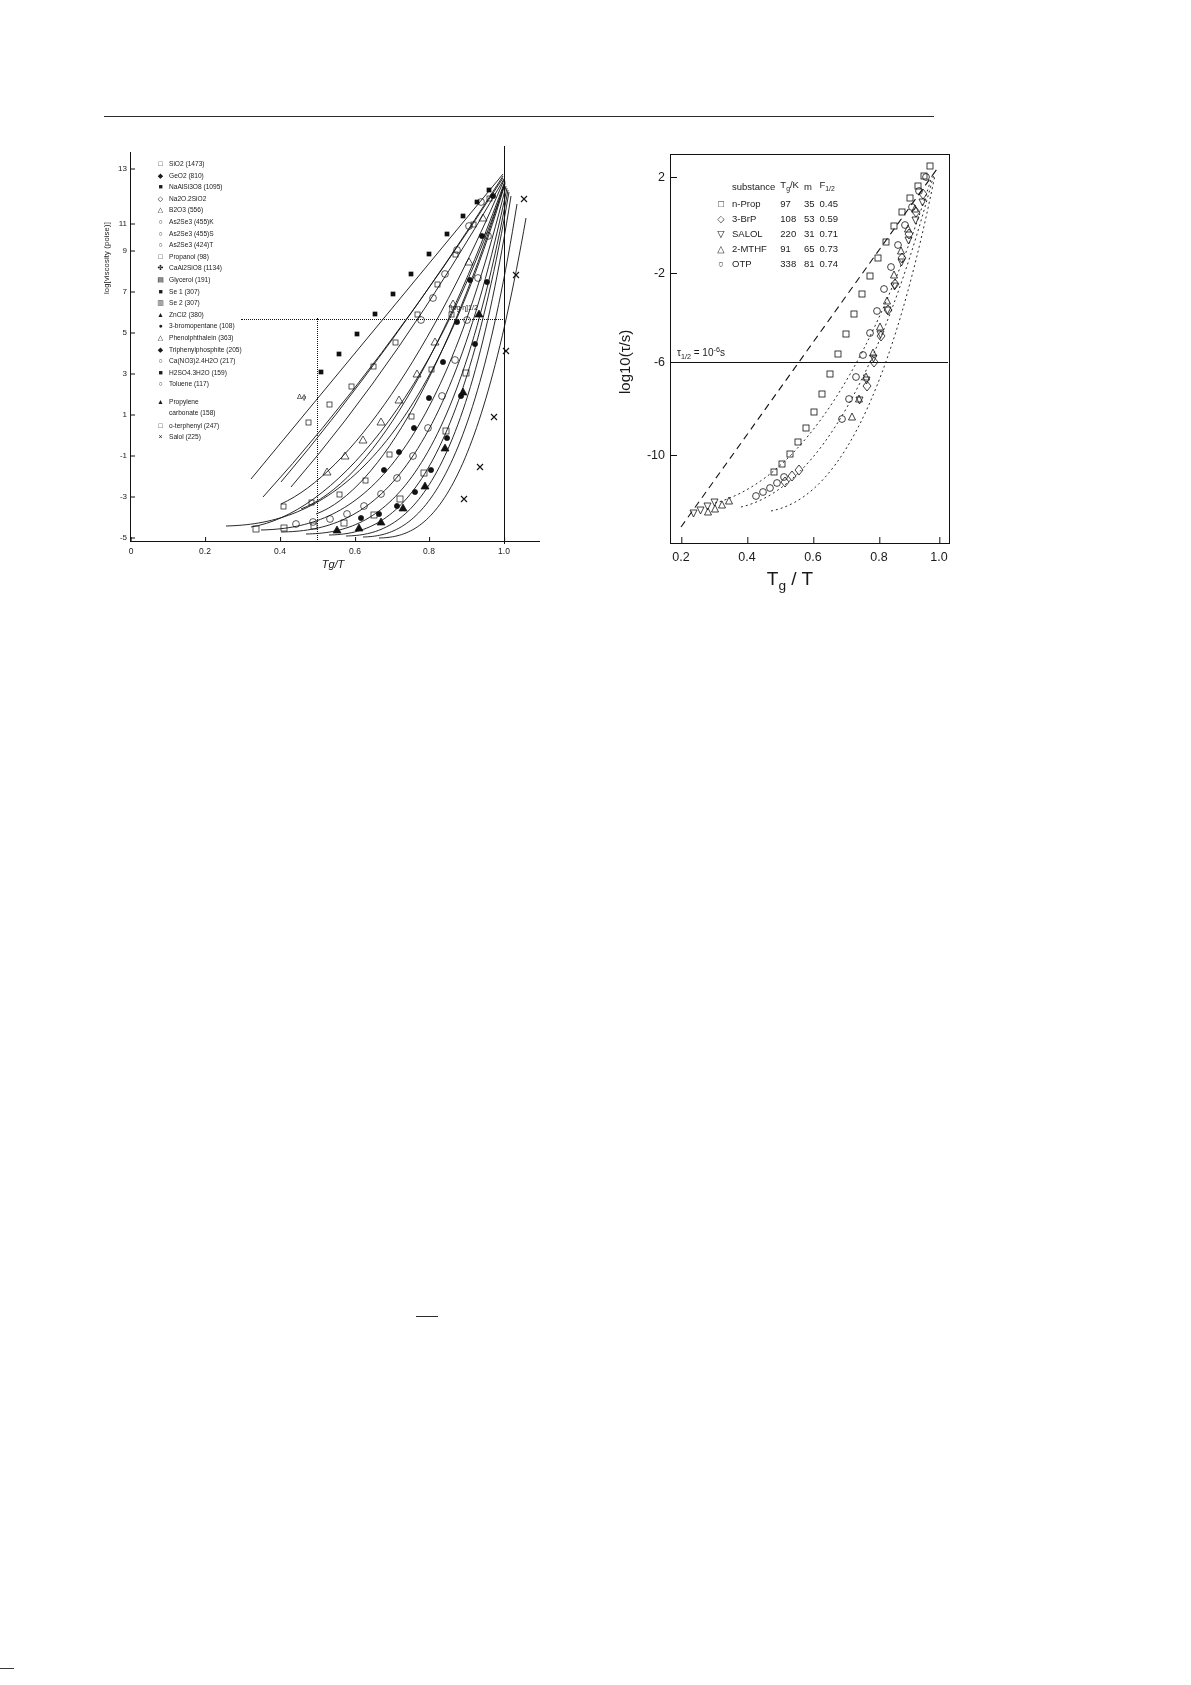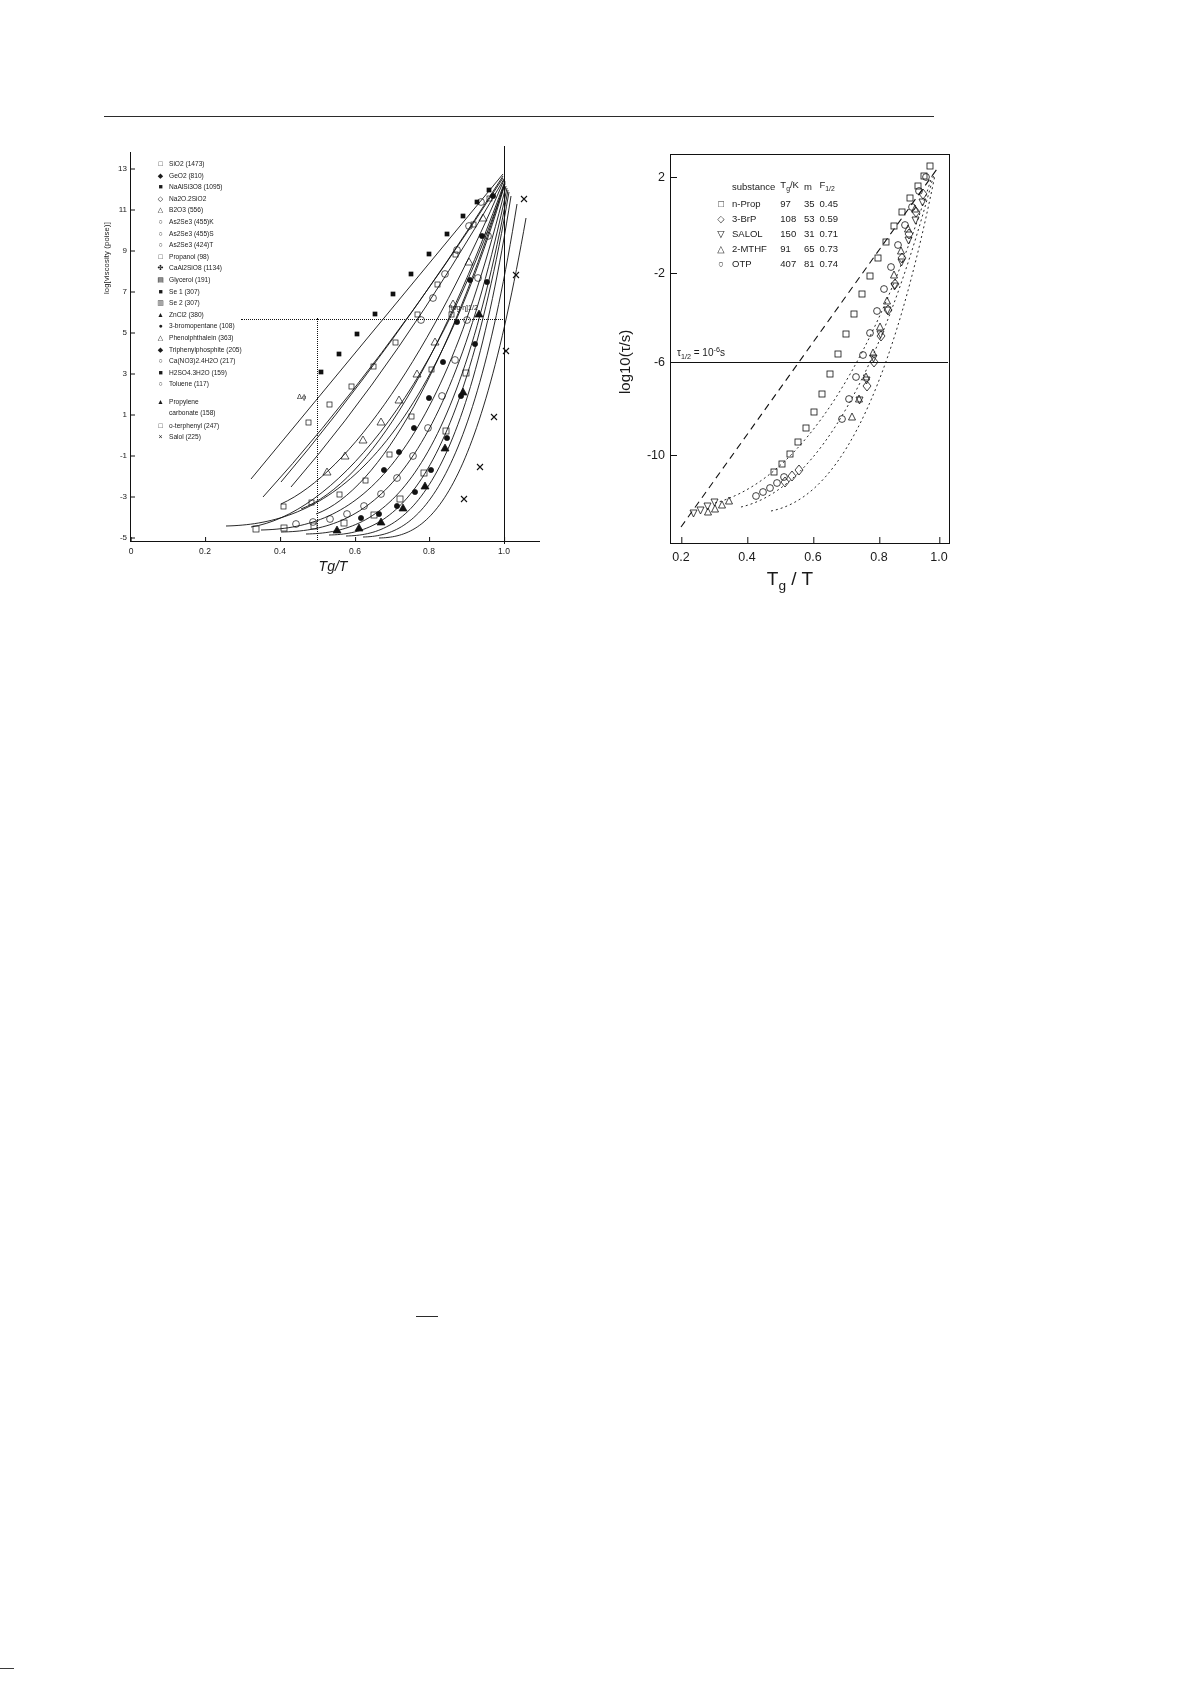--- a/index.html
+++ b/index.html
@@ -101,21 +101,21 @@
     bottom: 100%;
     width: 1px;
     height: 4px;
     background: #111;
   }
   .figA .xaxis-title {
     position: absolute;
     left: 50%;
     top: 414px;
     transform: translateX(-50%);
-    font-size: 14px;
+    font-size: 11px;
     font-style: italic;
     white-space: nowrap;
   }
   .legendA {
     position: absolute;
     left: 52px;
     top: 14px;
     width: 140px;
     font-size: 6.6px;
     line-height: 11.6px;
@@ -417,21 +417,21 @@
     <div class="vline" style="left:373px; top:-6px; width:1px; height:398px;"></div>
 
     <div class="dotline-v" style="left:186px; top:166px; height:224px;"></div>
 
     <div class="dotline-h" style="left:110px; top:167px; width:262px;"></div>
 
     <div class="logeta" style="left:318px; top:152px;">[log η]1/2</div>
     <div class="delta-phi" style="left:166px; top:240px;">Δϕ</div>
 
     <div class="ytick" style="top:16px;">13</div>
-    <div class="ytick" style="top:57px;">11</div>
+    <div class="ytick" style="top:71px;">11</div>
     <div class="ytick" style="top:98px;">9</div>
     <div class="ytick" style="top:139px;">7</div>
     <div class="ytick" style="top:180px;">5</div>
     <div class="ytick" style="top:221px;">3</div>
     <div class="ytick" style="top:262px;">1</div>
     <div class="ytick" style="top:303px;">-1</div>
     <div class="ytick" style="top:344px;">-3</div>
     <div class="ytick" style="top:385px;">-5</div>
 
     <div class="xtick" style="left:0px;">0</div>
@@ -677,35 +677,35 @@
         <tr>
           <td class="sym">◇</td>
           <td>3-BrP</td>
           <td>108</td>
           <td>53</td>
           <td>0.59</td>
         </tr>
         <tr>
           <td class="sym">▽</td>
           <td>SALOL</td>
-          <td>150</td>
+          <td>220</td>
           <td>31</td>
           <td>0.71</td>
         </tr>
         <tr>
           <td class="sym">△</td>
           <td>2-MTHF</td>
           <td>91</td>
           <td>65</td>
           <td>0.73</td>
         </tr>
         <tr>
           <td class="sym">○</td>
           <td>OTP</td>
-          <td>407</td>
+          <td>338</td>
           <td>81</td>
           <td>0.74</td>
         </tr>
       </tbody>
         </table>
     </div>
 
     <div class="ytick" style="top:22px;">2</div>
     <div class="ytick" style="top:118px;">-2</div>
     <div class="ytick" style="top:207px;">-6</div>

